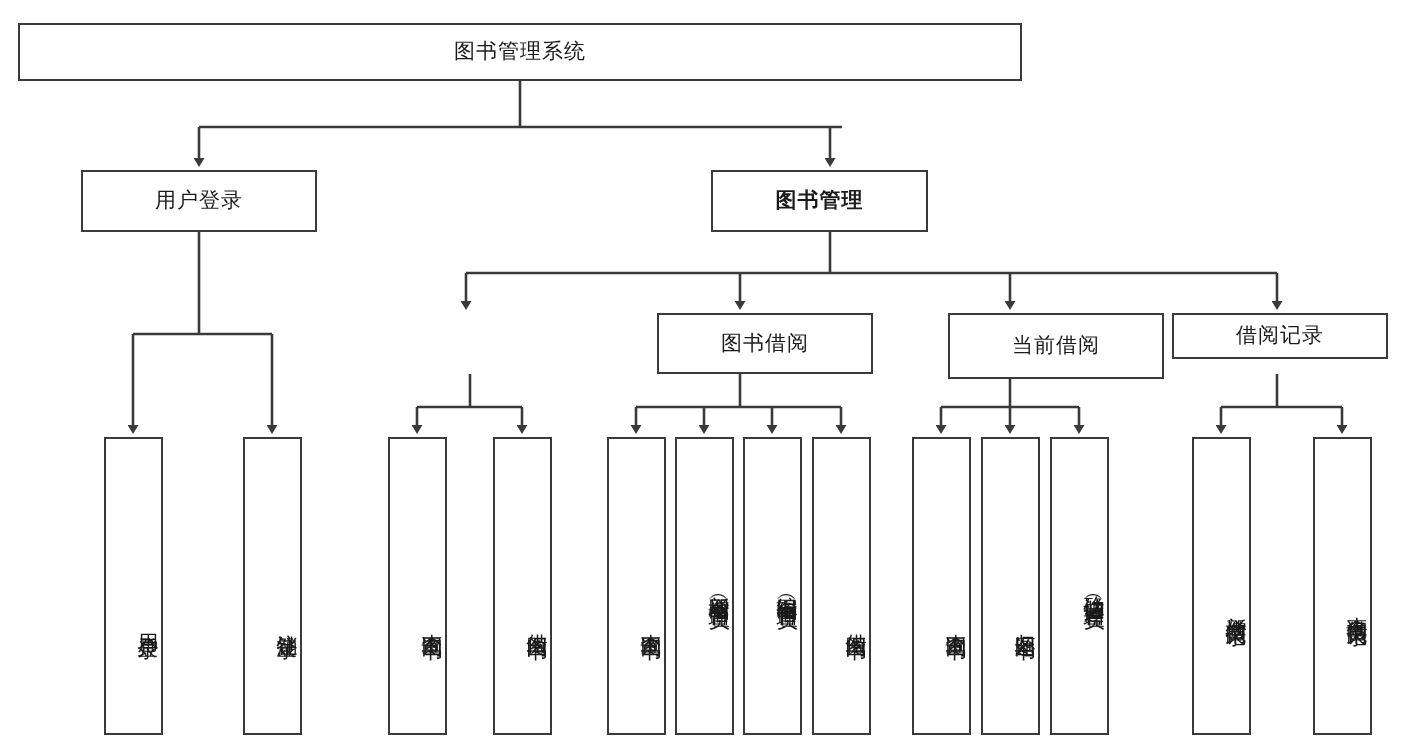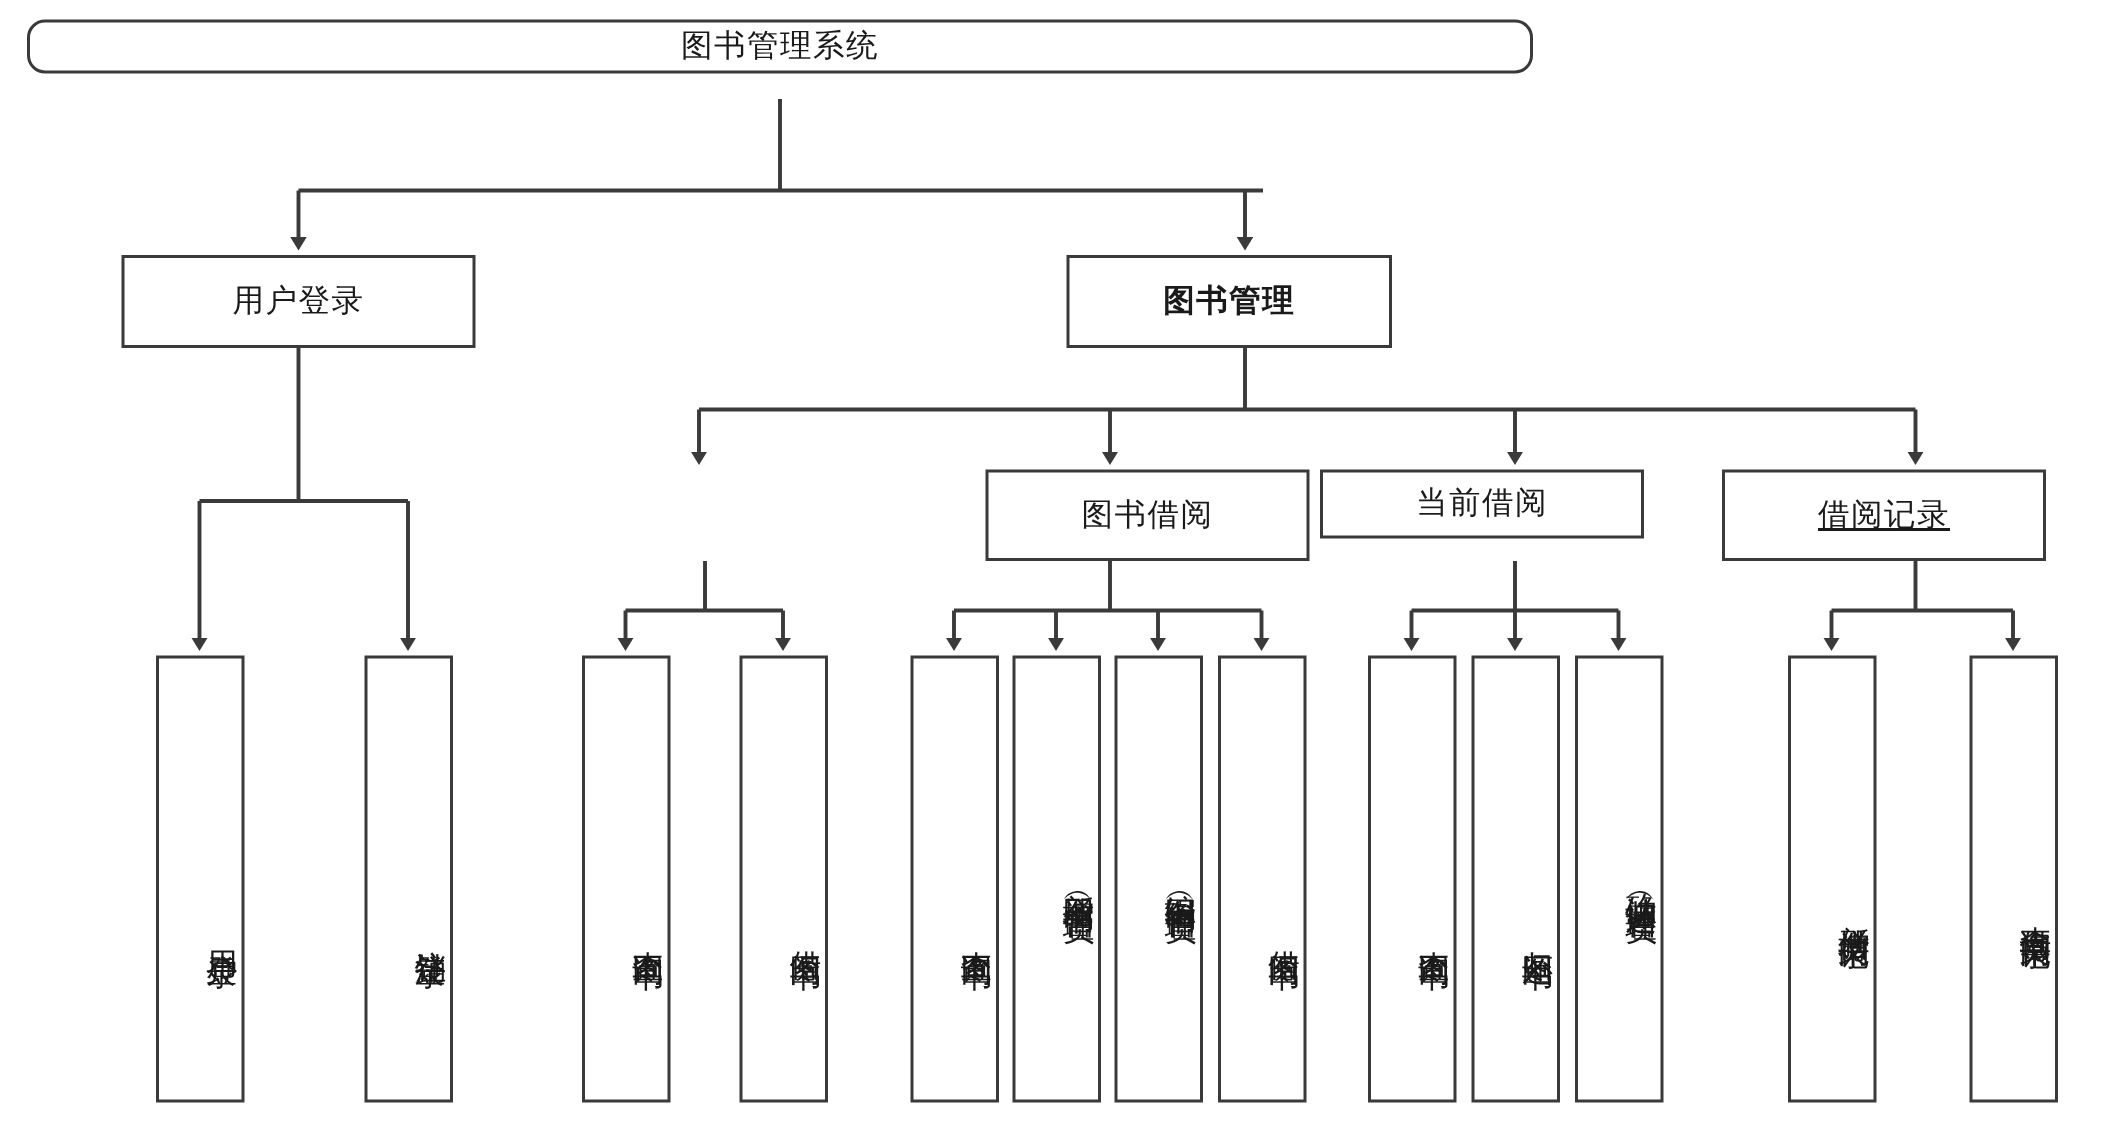--- a/index.html
+++ b/index.html
@@ -114,38 +114,38 @@
       <path d="M1010,407 L1010,426" marker-end="url(#arrow)"></path>
       <path d="M1079,407 L1079,426" marker-end="url(#arrow)"></path>
 
       <path d="M1277,374 L1277,407"></path>
       <path d="M1221,407 L1342,407"></path>
       <path d="M1221,407 L1221,426" marker-end="url(#arrow)"></path>
       <path d="M1342,407 L1342,426" marker-end="url(#arrow)"></path>
     </g>
   </svg>
 
-  <div class="node horiz" style="left:18px; top:13px; width:1004px; height:36px;border-radius:12px;">
+  <div class="node horiz" style="left:18px; top:23px; width:1004px; height:58px;">
     <span>图书管理系统</span>
   </div>
 
   <div class="node horiz" style="left:81px; top:170px; width:236px; height:62px;">
     <span>用户登录</span>
   </div>
   <div class="node horiz" style="left:711px; top:170px; width:217px; height:62px;font-weight:bold;">
     <span>图书管理</span>
   </div>
 
   <div class="node horiz" style="left:657px; top:313px; width:216px; height:61px;">
     <span>图书借阅</span>
   </div>
-  <div class="node horiz" style="left:880px; top:313px; width:216px; height:46px;text-align:right;">
+  <div class="node horiz" style="left:948px; top:313px; width:216px; height:66px;text-align:right;">
     <span>当前借阅</span>
   </div>
-  <div class="node horiz" style="left:1148px; top:313px; width:216px; height:61px;text-decoration:underline;">
+  <div class="node horiz" style="left:1172px; top:313px; width:216px; height:46px;">
     <span>借阅记录</span>
   </div>
 
   <div class="node vert" style="left:104px; top:437px; width:59px; height:298px; padding-top:70px;">用户登录</div>
   <div class="node vert" style="left:243px; top:437px; width:59px; height:298px; padding-top:70px;">注销登录</div>
 
   <div class="node vert" style="left:388px; top:437px; width:59px; height:298px; padding-top:70px;">查询图书</div>
   <div class="node vert" style="left:493px; top:437px; width:59px; height:298px; padding-top:70px;">借阅图书</div>
 
   <div class="node vert" style="left:607px; top:437px; width:59px; height:298px; padding-top:70px;">查询图书</div>

